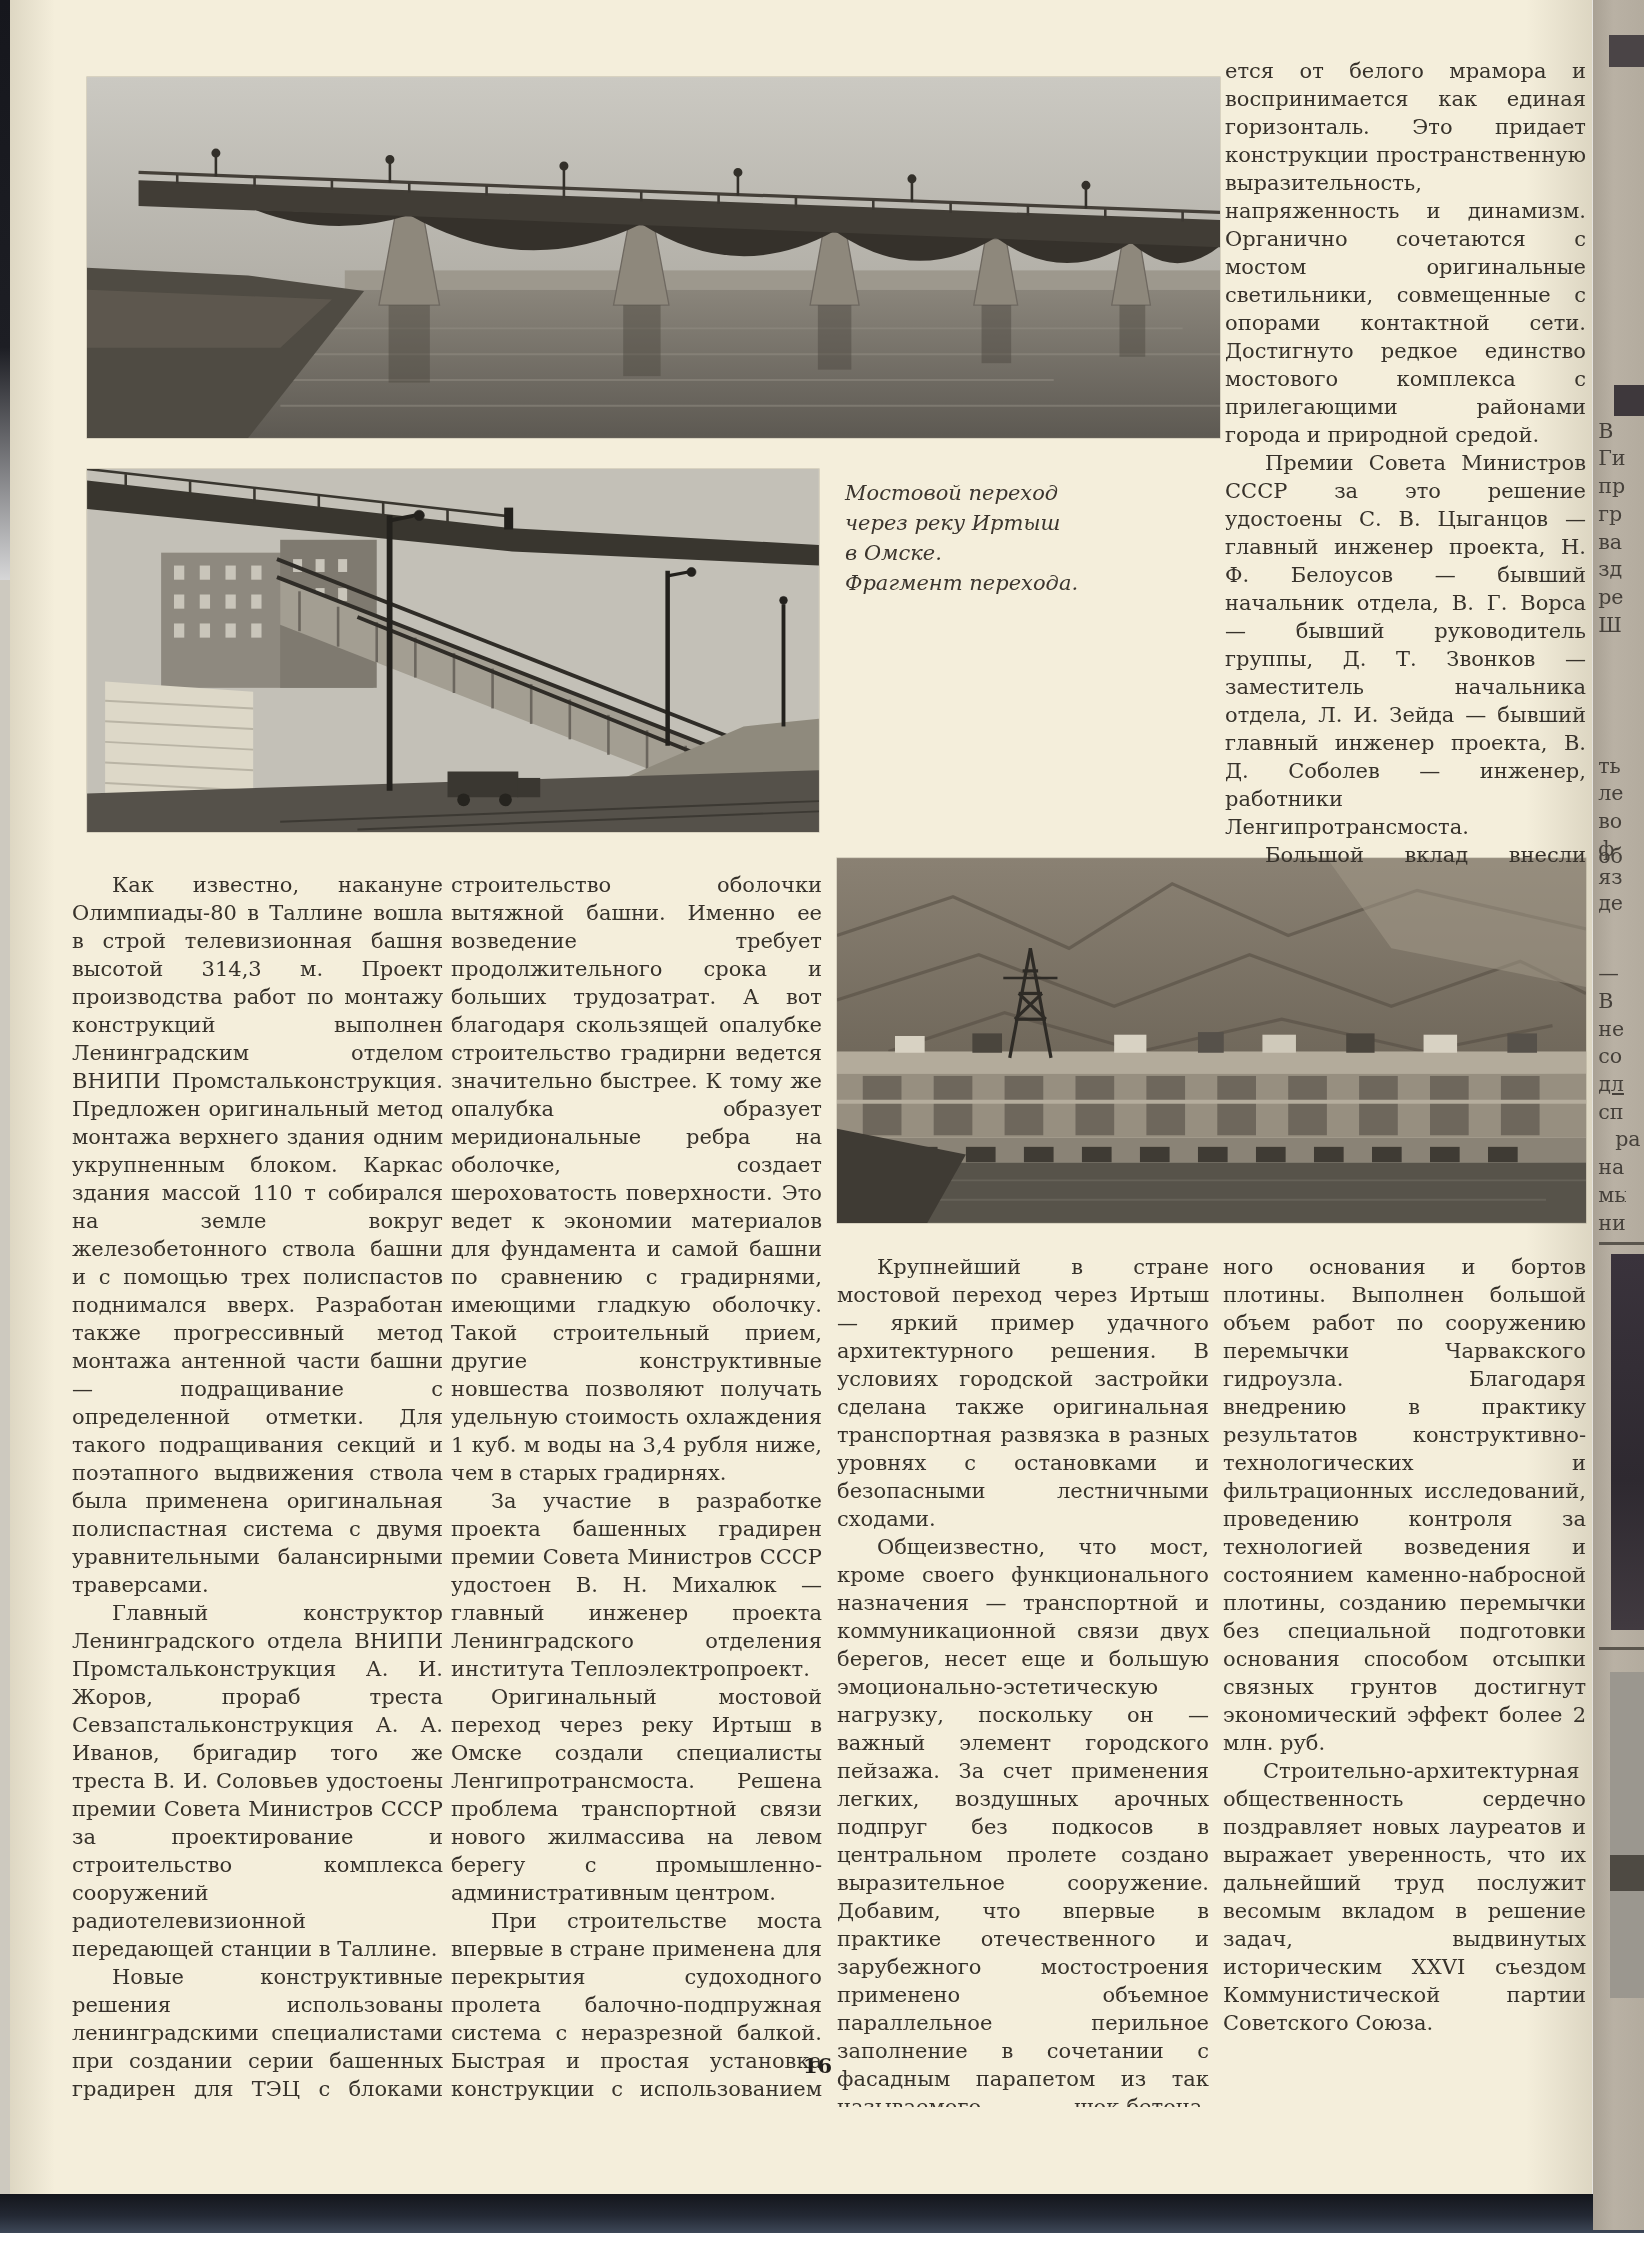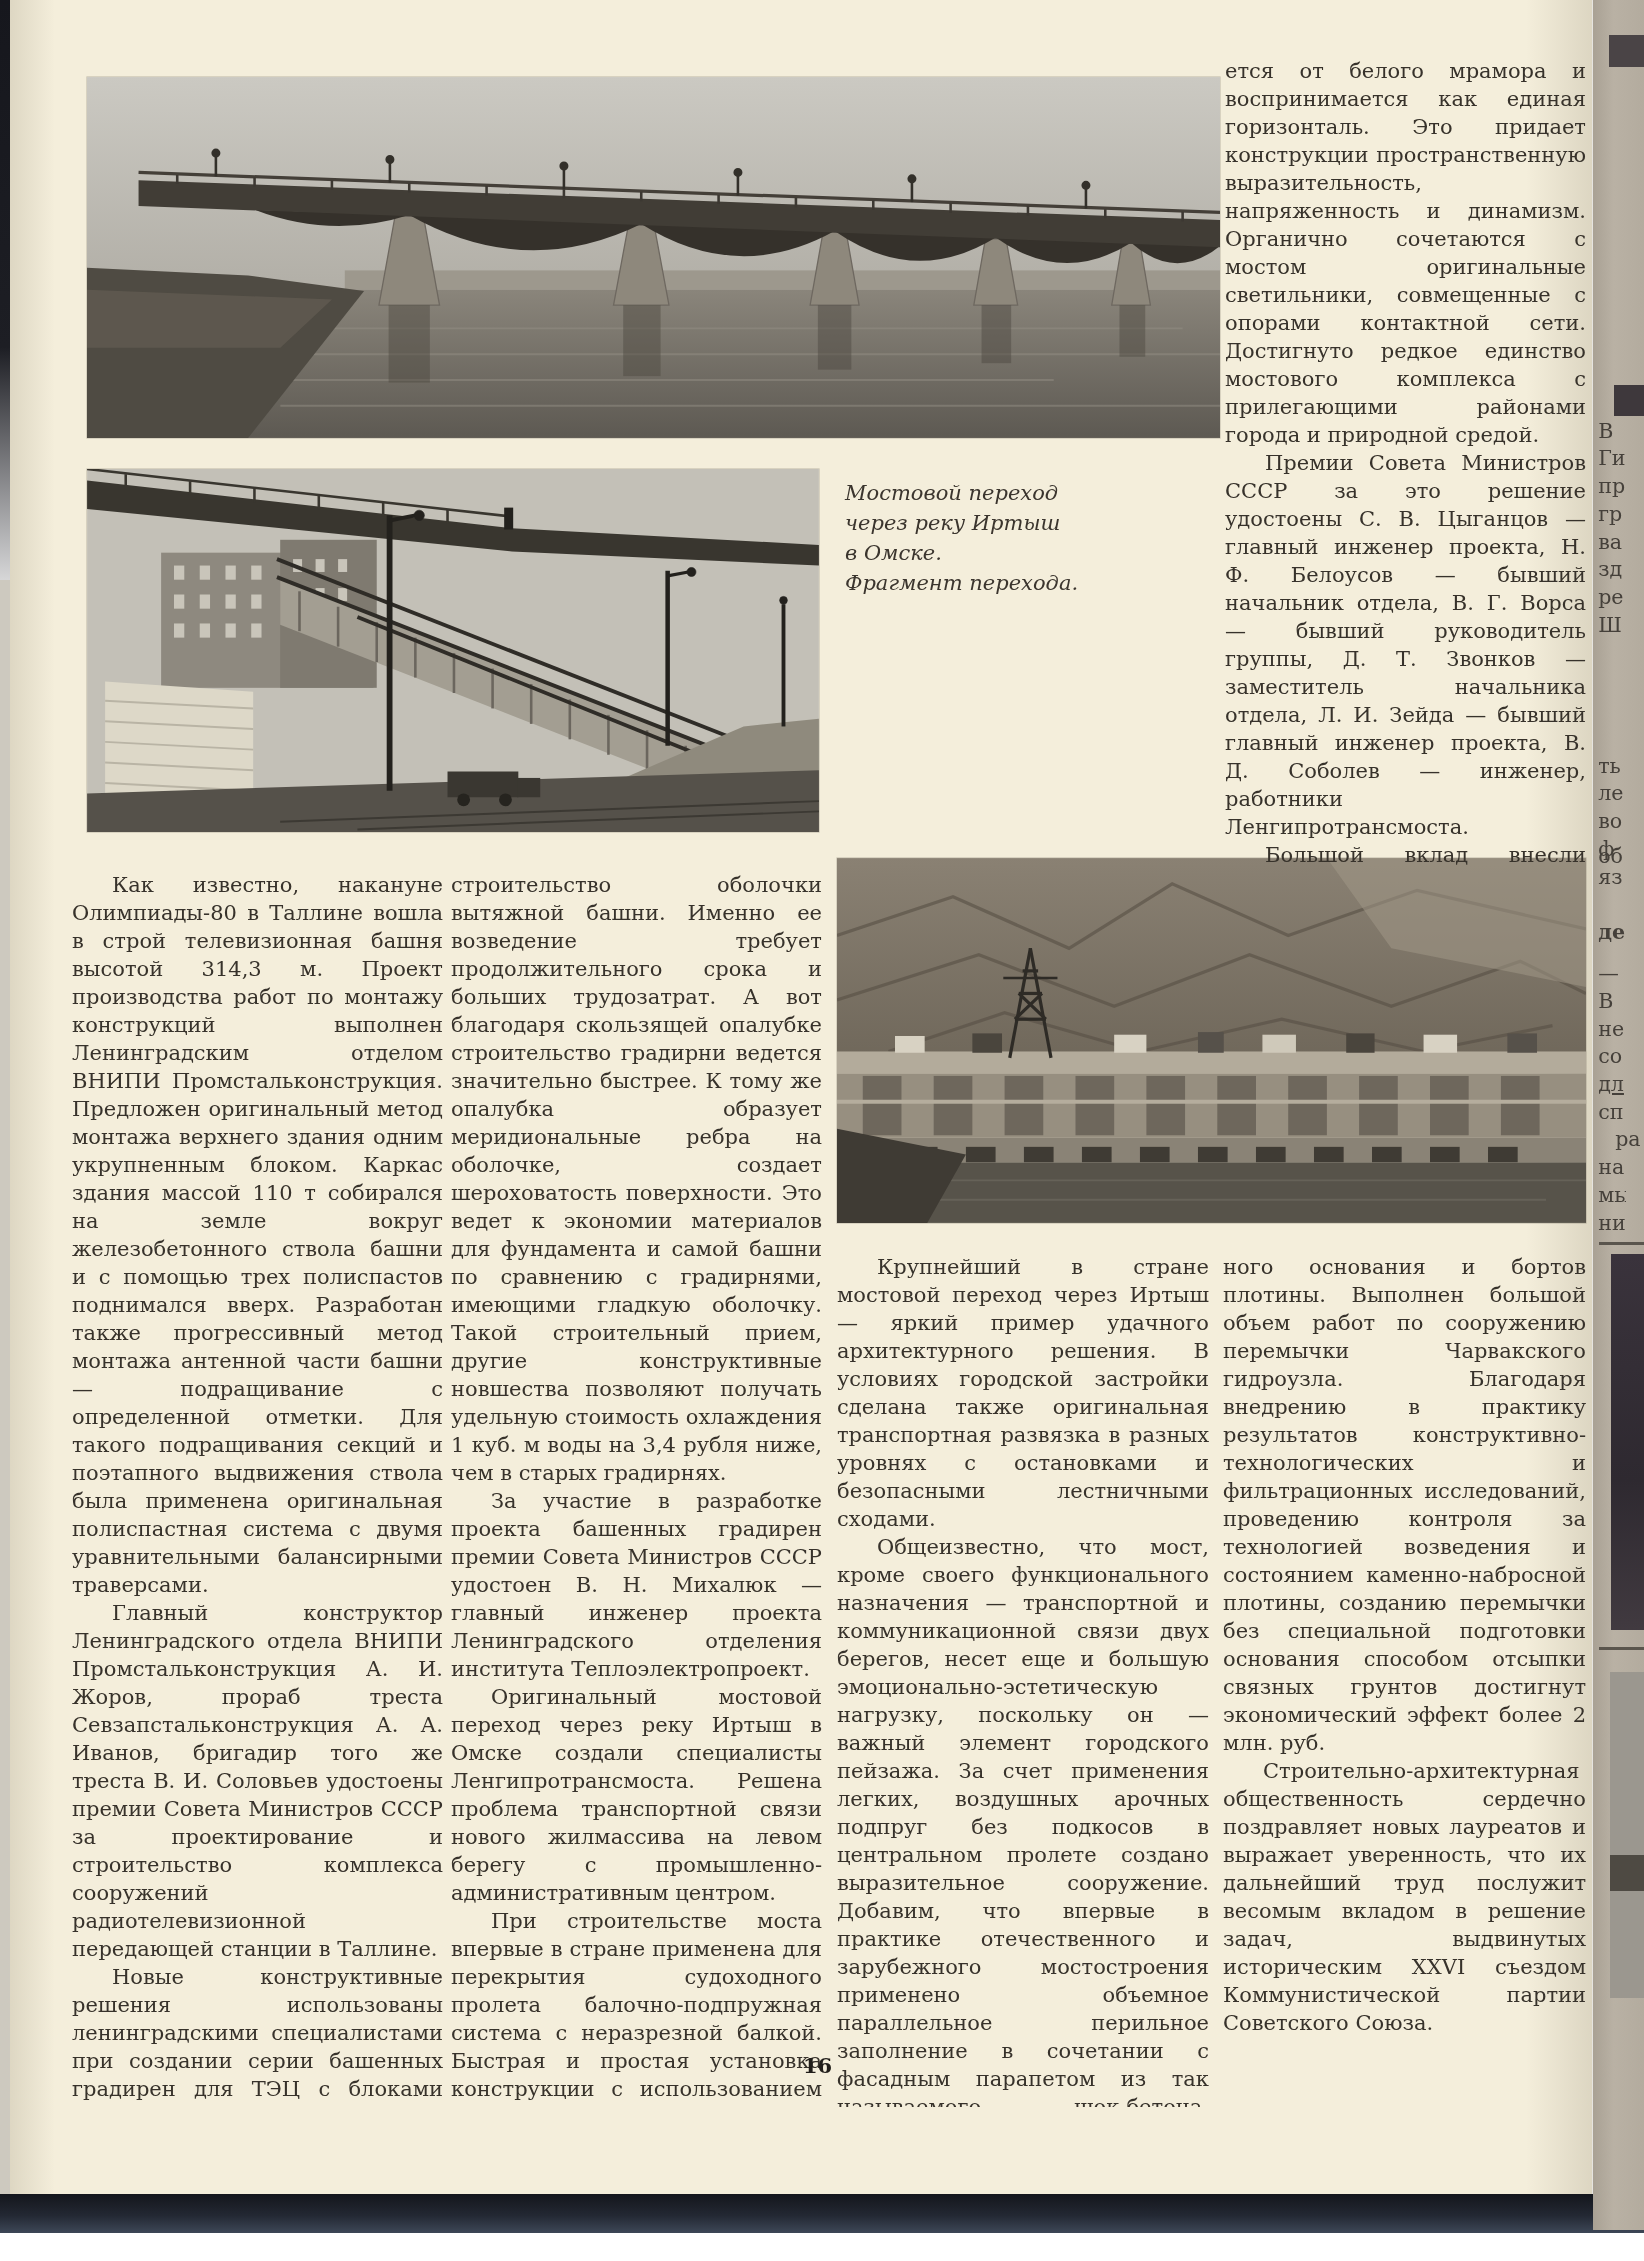--- a/index.html
+++ b/index.html
@@ -63,21 +63,21 @@
         <div class="efrag" style="top: 530px;">ва</div>
         <div class="efrag" style="top: 557px;">зд</div>
         <div class="efrag" style="top: 585px;">ре</div>
         <div class="efrag" style="top: 613px;">Ш</div>
         <div class="efrag" style="top: 754px;">ть</div>
         <div class="efrag" style="top: 781px;">ле</div>
         <div class="efrag" style="top: 809px;">во</div>
         <div class="efrag" style="top: 837px;">ф</div>
         <div class="efrag" style="top: 865px;">яз</div>
         <div class="efrag" style="top: 844px;">об</div>
-        <div class="efrag" style="top: 920px; font-weight: bold;">де</div>
+        <div class="efrag" style="top: 891px;">де</div>
         <div class="efrag" style="top: 961px;">—</div>
         <div class="efrag" style="top: 989px;">В</div>
         <div class="efrag" style="top: 1017px;">не</div>
         <div class="efrag" style="top: 1044px;">со</div>
         <div class="efrag" style="top: 1072px; text-decoration: underline;">дл</div>
         <div class="efrag" style="top: 1100px;">сп</div>
         <div class="efrag" style="top: 1127px; margin-left: 17px;">ра</div>
         <div class="efrag" style="top: 1155px;">на</div>
         <div class="efrag" style="top: 1183px;">мы</div>
         <div class="efrag" style="top: 1211px;">ни</div>

